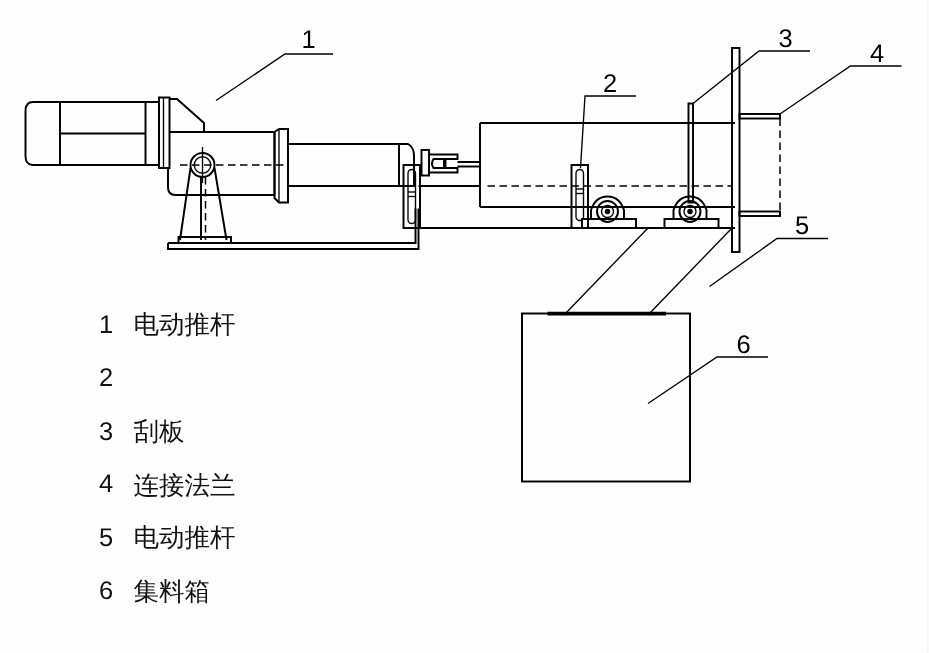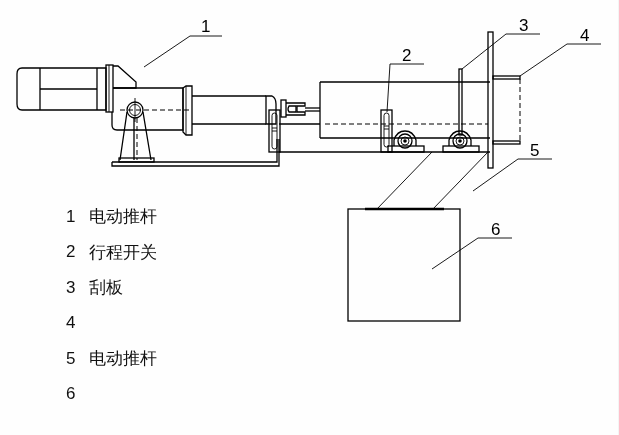--- a/index.html
+++ b/index.html
@@ -134,29 +134,30 @@
   <text class="callnum" x="491" y="235">6</text>
 </svg>
 
 <div id="legend">
   <div class="legend-item">
     <span class="legend-num">1</span>
     <span class="legend-text">电动推杆</span>
   </div>
   <div class="legend-item">
     <span class="legend-num">2</span>
-    <span class="legend-text">行程开关</span>
   </div>
   <div class="legend-item">
     <span class="legend-num">3</span>
     <span class="legend-text">刮板</span>
   </div>
   <div class="legend-item">
     <span class="legend-num">4</span>
+    <span class="legend-text">连接法兰</span>
   </div>
   <div class="legend-item">
     <span class="legend-num">5</span>
     <span class="legend-text">电动推杆</span>
   </div>
   <div class="legend-item">
     <span class="legend-num">6</span>
+    <span class="legend-text">集料箱</span>
   </div>
 </div>
 
 </body></html>

